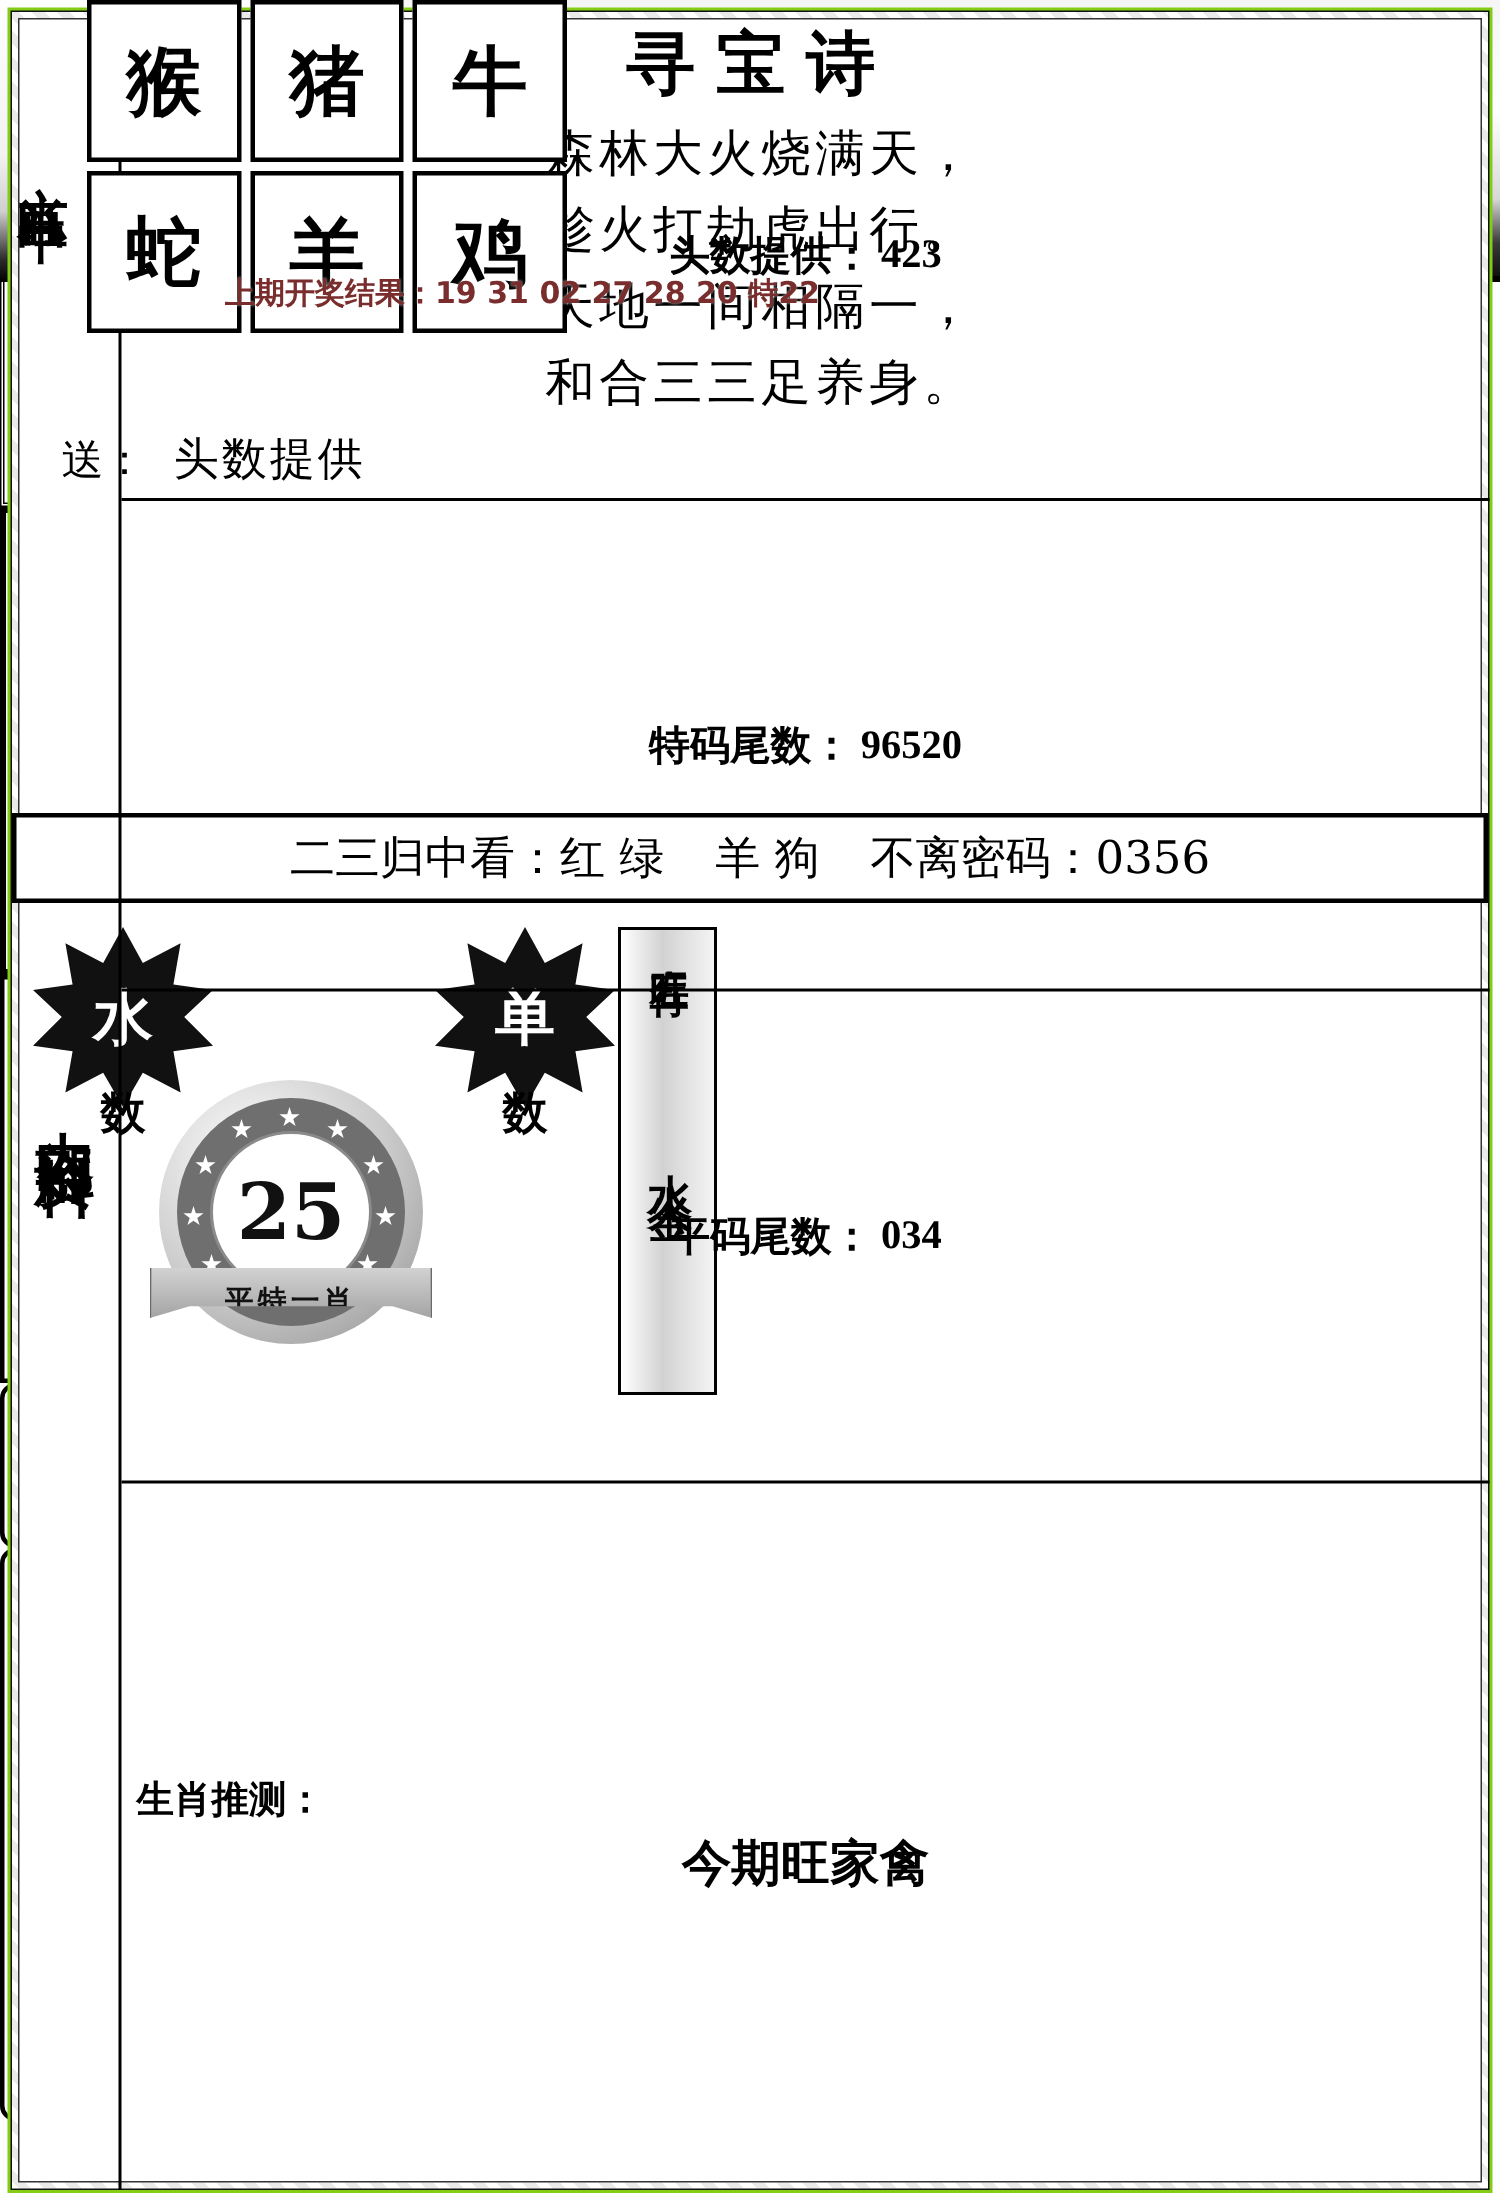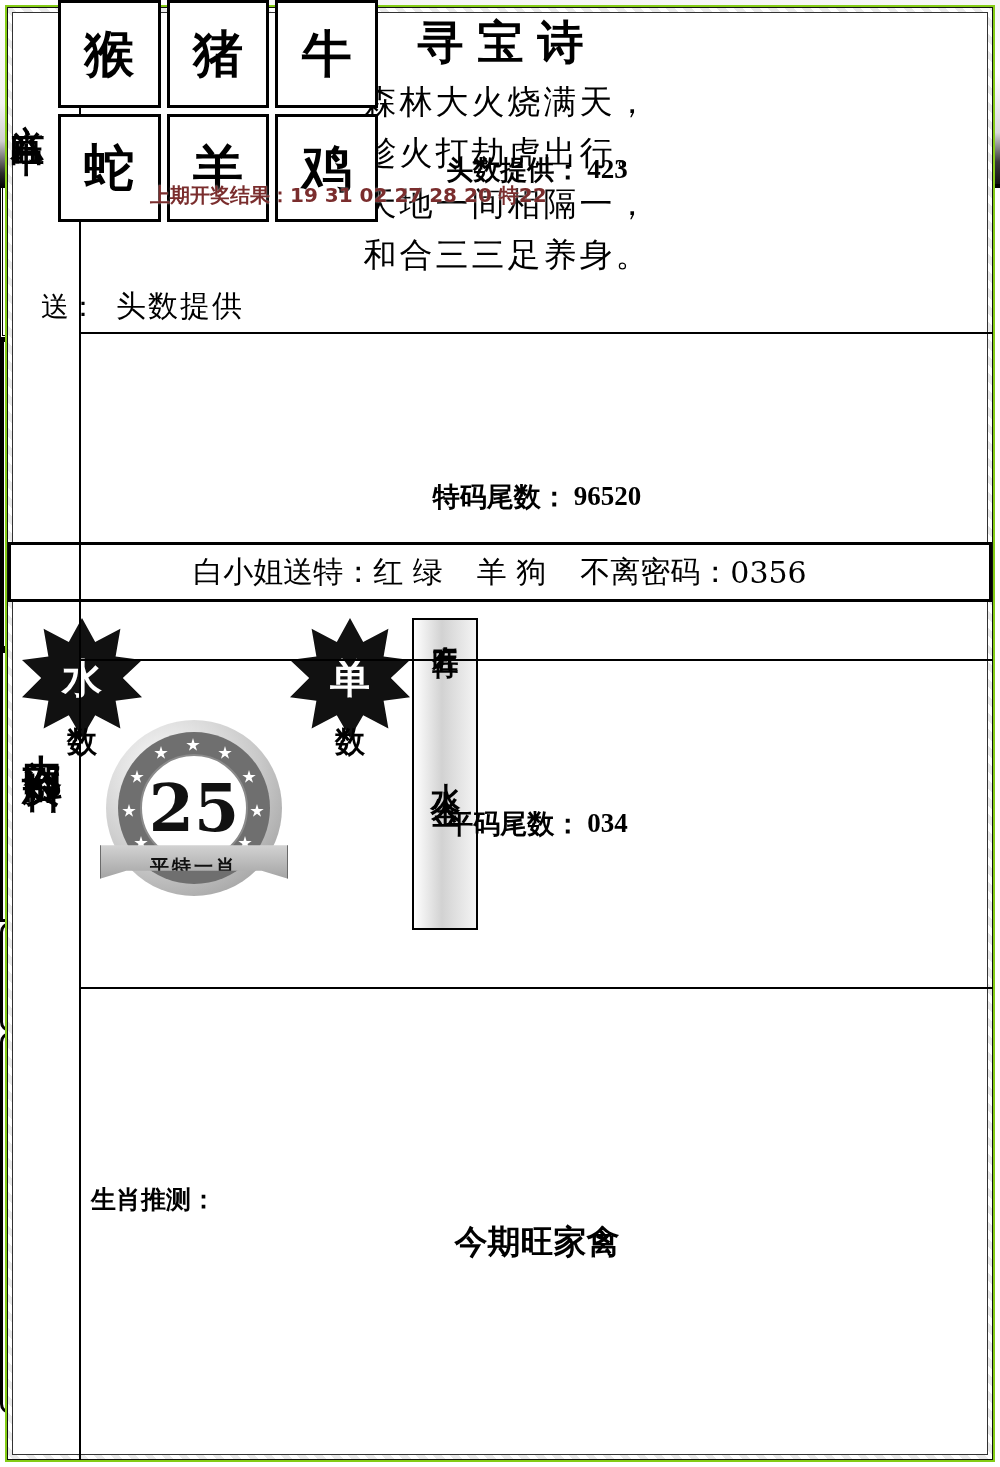--- a/index.html
+++ b/index.html
@@ -138,21 +138,21 @@
     background:radial-gradient(circle at 35% 30%,#fefefe,#c9c9c9 55%,#8e8e8e 100%);
   }
   .medal .ring2 {
     position:absolute; left:22px; top:20px; width:152px; height:152px;
     border-radius:50%; background:#6f6f6f;
   }
   .medal .center {
     position:absolute; left:44px; top:42px; width:108px; height:108px;
     border-radius:50%; background:#fff; border:2px solid #8a8a8a;
     display:flex; align-items:center; justify-content:center;
-    font-size:65px; font-weight:bold; color:#111;
+    font-size:52px; font-weight:bold; color:#111;
     font-family:"DejaVu Serif","Liberation Serif",serif;
   }
   .medal .banner {
     position:absolute; left:4px; top:128px; width:188px; height:44px;
     background:linear-gradient(to bottom,#d8d8d8,#9e9e9e);
     border:1px solid #6a6a6a;
     clip-path:polygon(0 12%,100% 12%,100% 88%,86% 70%,14% 70%,0 88%);
     display:flex; align-items:flex-start; justify-content:center;
   }
   .medal .banner span {
@@ -384,21 +384,21 @@
       <div class="poem-line">天地一间相隔一，</div>
       <div class="poem-line">和合三三足养身。</div>
       <div class="poem-send">
         <span>送：</span>
         <span class="sent-val">头数提供</span>
       </div>
     </div>
   </div>
 
   <div class="frame info-strip">
-    <span>白小姐送特：</span>
+    <span>二三归中看：</span>
     <span>红 绿</span>
     <span class="info-gap"></span>
     <span>羊 狗</span>
     <span class="info-gap"></span>
     <span>不离密码：</span>
     <span>0356</span>
   </div>
 
   <div class="burst-wrap" style="left:22px; top:618px;">
     <div class="burst">

